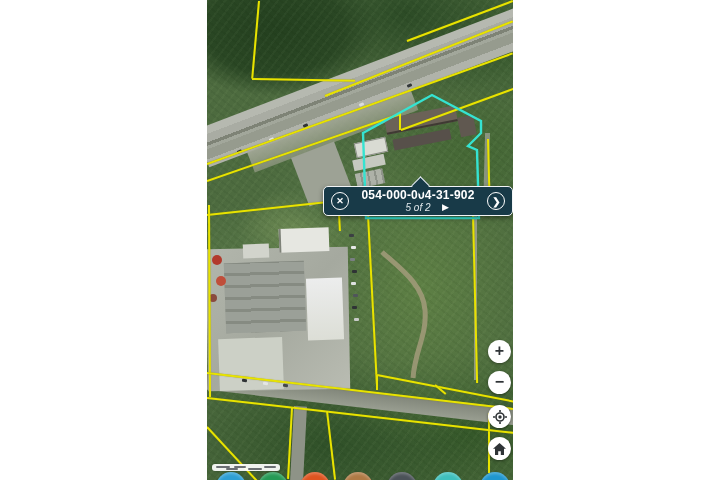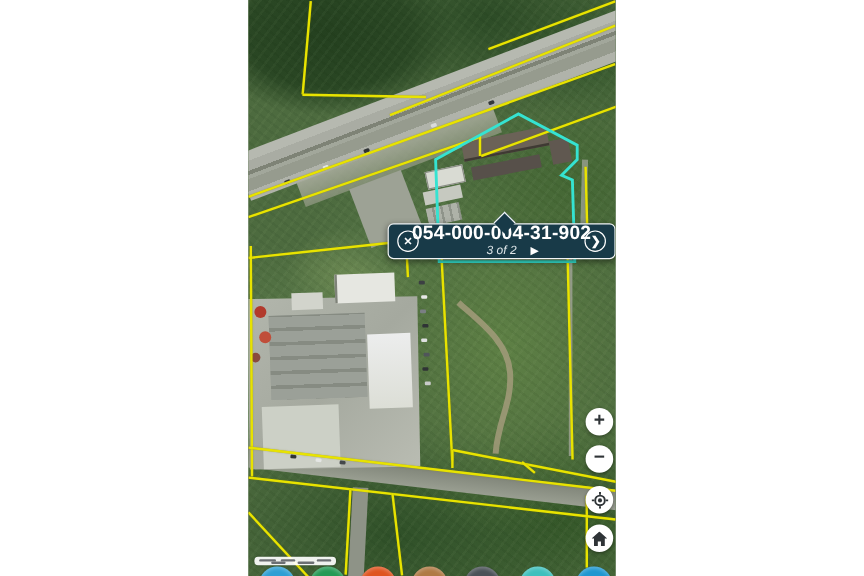--- a/index.html
+++ b/index.html
@@ -61,21 +61,21 @@
   .popup{position:absolute;left:116px;top:186px;width:190px;height:30px;z-index:10;
     background:var(--popup-bg);border:1.5px solid var(--popup-border);border-radius:5px;
     box-shadow:0 2px 5px rgba(0,0,0,.45);display:flex;align-items:center;padding:0 7px;box-sizing:border-box;gap:6px;}
   .popup-pointer{position:absolute;top:-8px;left:90px;width:12px;height:12px;background:var(--popup-bg);
     border-left:1.5px solid var(--popup-border);border-top:1.5px solid var(--popup-border);transform:rotate(45deg);}
   .pbtn{width:18px;height:18px;border-radius:50%;border:1.6px solid #fff;box-sizing:border-box;flex:none;
     display:flex;align-items:center;justify-content:center;color:#fff;background:transparent;padding:0;cursor:pointer;}
   .pbtn.close{font-size:9px;font-weight:bold;}
   .pbtn.next{font-size:10px;font-weight:bold;padding-left:1px;}
   .pbody{flex:1;display:flex;flex-direction:column;align-items:center;line-height:1.05;min-width:0;}
-  .ptitle{color:#fff;font-weight:bold;font-size:16px;letter-spacing:.2px;white-space:nowrap;}
+  .ptitle{color:#fff;font-weight:bold;font-size:12px;letter-spacing:.2px;white-space:nowrap;}
   .psub{position:relative;width:100%;text-align:center;color:#dfe7ea;font-size:10px;font-style:italic;margin-top:1px;}
   .pplay{position:absolute;left:calc(50% + 24px);top:0;color:#fff;font-size:9px;font-style:normal;cursor:pointer;}
 
   
   .ctl{position:absolute;left:281px;width:23px;height:23px;border-radius:50%;background:#fff;border:none;padding:0;
     box-shadow:0 1px 3px rgba(0,0,0,.4);display:flex;align-items:center;justify-content:center;
     color:var(--control-icon);z-index:10;cursor:pointer;}
   .ctl .glyph{font-size:16px;font-weight:600;line-height:1;margin-top:-1px;}
 
   
@@ -173,21 +173,21 @@
     <svg class="parcel-svg" width="306" height="480" viewBox="0 0 306 480">
       <polygon points="156,133 225,95 274,121 274,133 261,146 270,150 272,218 159,218"></polygon>
     </svg>
 
     <div class="popup">
       <div class="popup-pointer"></div>
       <button class="pbtn close">✕</button>
       <div class="pbody">
         <div class="ptitle">054-000-004-31-902</div>
         <div class="psub">
-          <span>3 of 2</span>
+          <span>5 of 2</span>
           <span class="pplay">▶</span>
         </div>
       </div>
       <button class="pbtn next">❯</button>
     </div>
 
     <button class="ctl" style="top:340px;">
       <span class="glyph">+</span>
     </button>
     <button class="ctl" style="top:371px;">

